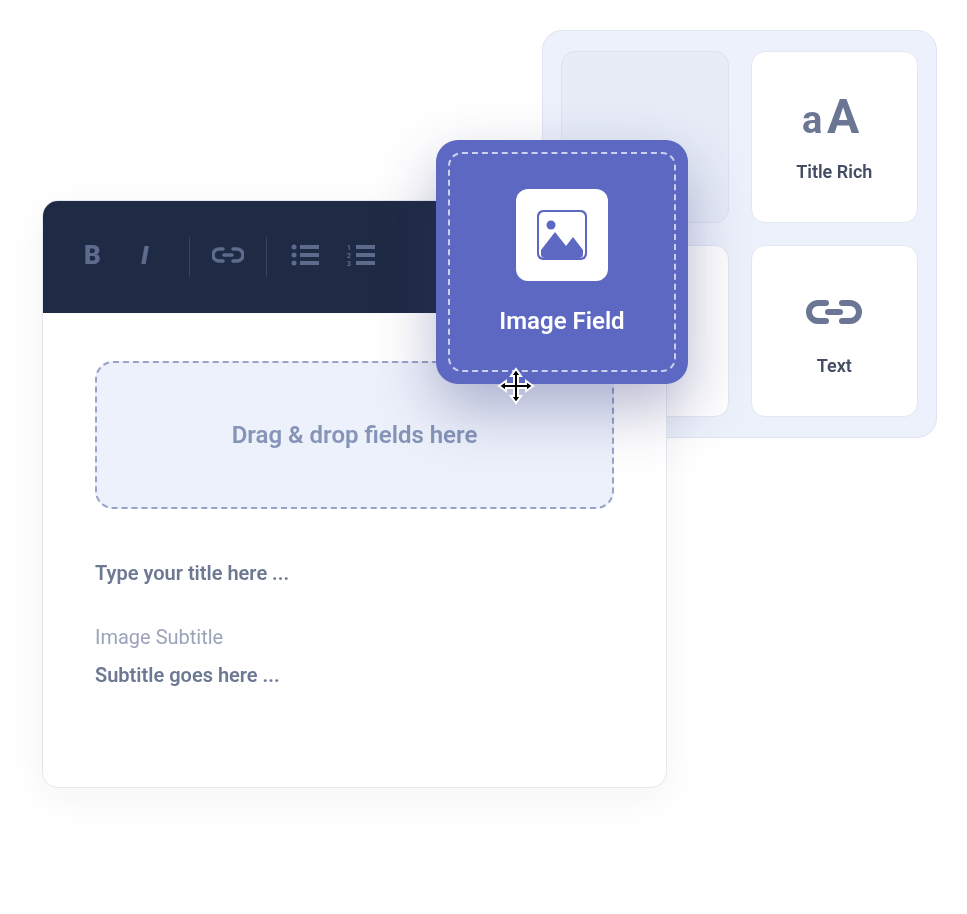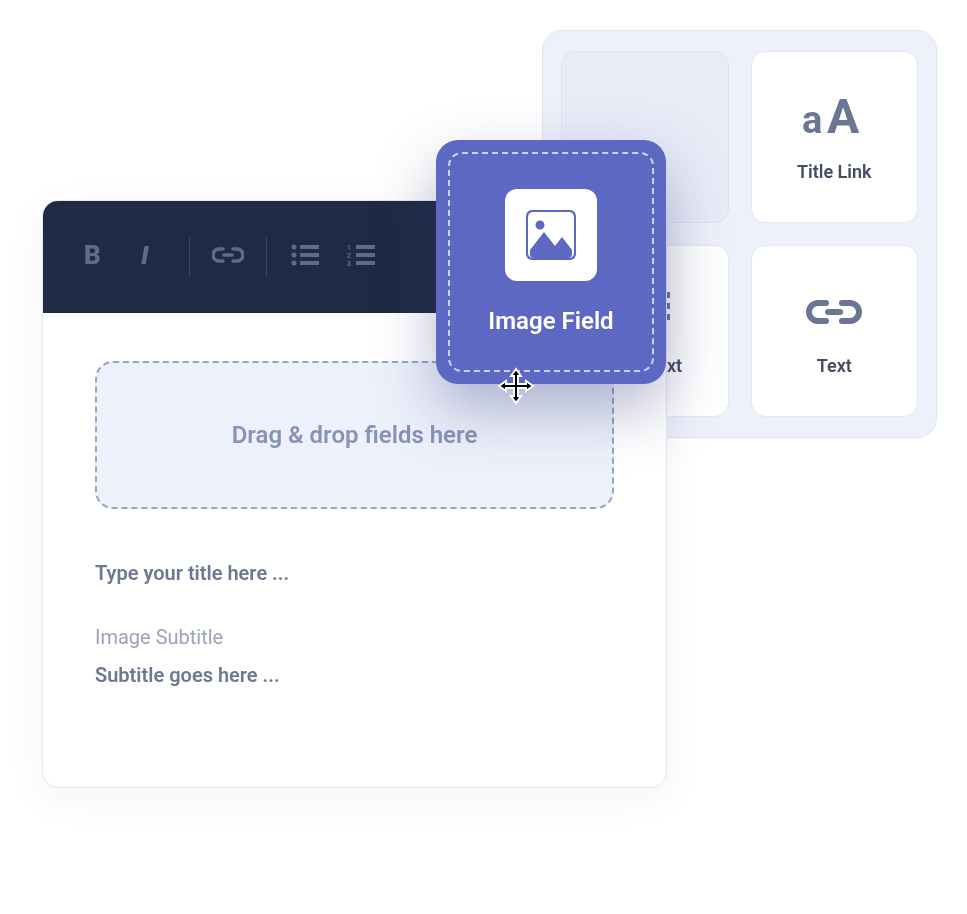--- a/index.html
+++ b/index.html
@@ -118,21 +118,21 @@
       font-size: 20px;
       font-weight: 600;
       color: #6d7892;
     }
 
     
     .drag-card {
       position: absolute;
       top: 140px;
       left: 436px;
-      width: 230px;
+      width: 252px;
       height: 244px;
       background: #5d68c3;
       border-radius: 22px;
       box-shadow: 0 25px 60px rgba(50,55,120,0.35);
       display: flex;
       flex-direction: column;
       align-items: center;
       justify-content: center;
       gap: 26px;
       z-index: 10;
@@ -177,21 +177,21 @@
 <div class="palette">
   <div class="palette-tile empty"></div>
 
   <div class="palette-tile">
     <span class="icon-wrap">
       <svg width="64" height="46" viewBox="0 0 64 46">
         <text x="0" y="38" font-size="38" font-weight="700" fill="#6b7695">a</text>
         <text x="25" y="38" font-size="48" font-weight="700" fill="#6b7695">A</text>
       </svg>
     </span>
-    <span class="tile-label">Title Link</span>
+    <span class="tile-label">Title Rich</span>
   </div>
 
   <div class="palette-tile">
     <span class="icon-wrap">
       <svg width="50" height="40" viewBox="0 0 50 40">
         <rect x="0" y="0" width="50" height="6" fill="#6b7695"></rect>
         <rect x="0" y="11" width="50" height="6" fill="#6b7695"></rect>
         <rect x="0" y="22" width="50" height="6" fill="#6b7695"></rect>
         <rect x="0" y="33" width="32" height="6" fill="#6b7695"></rect>
       </svg>

